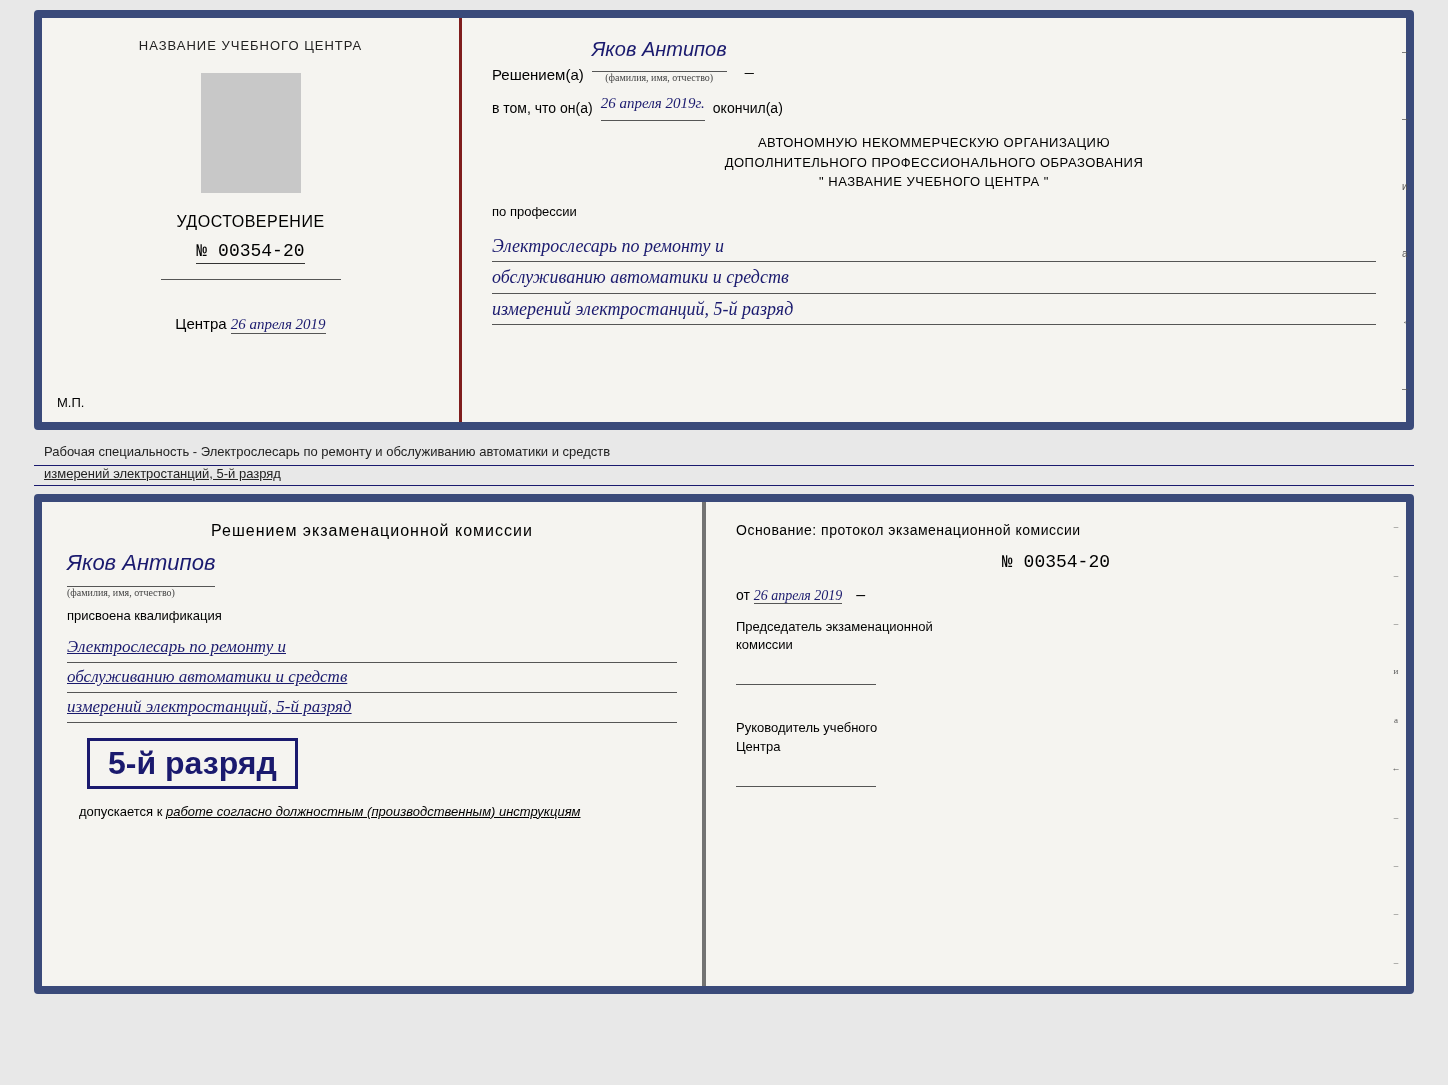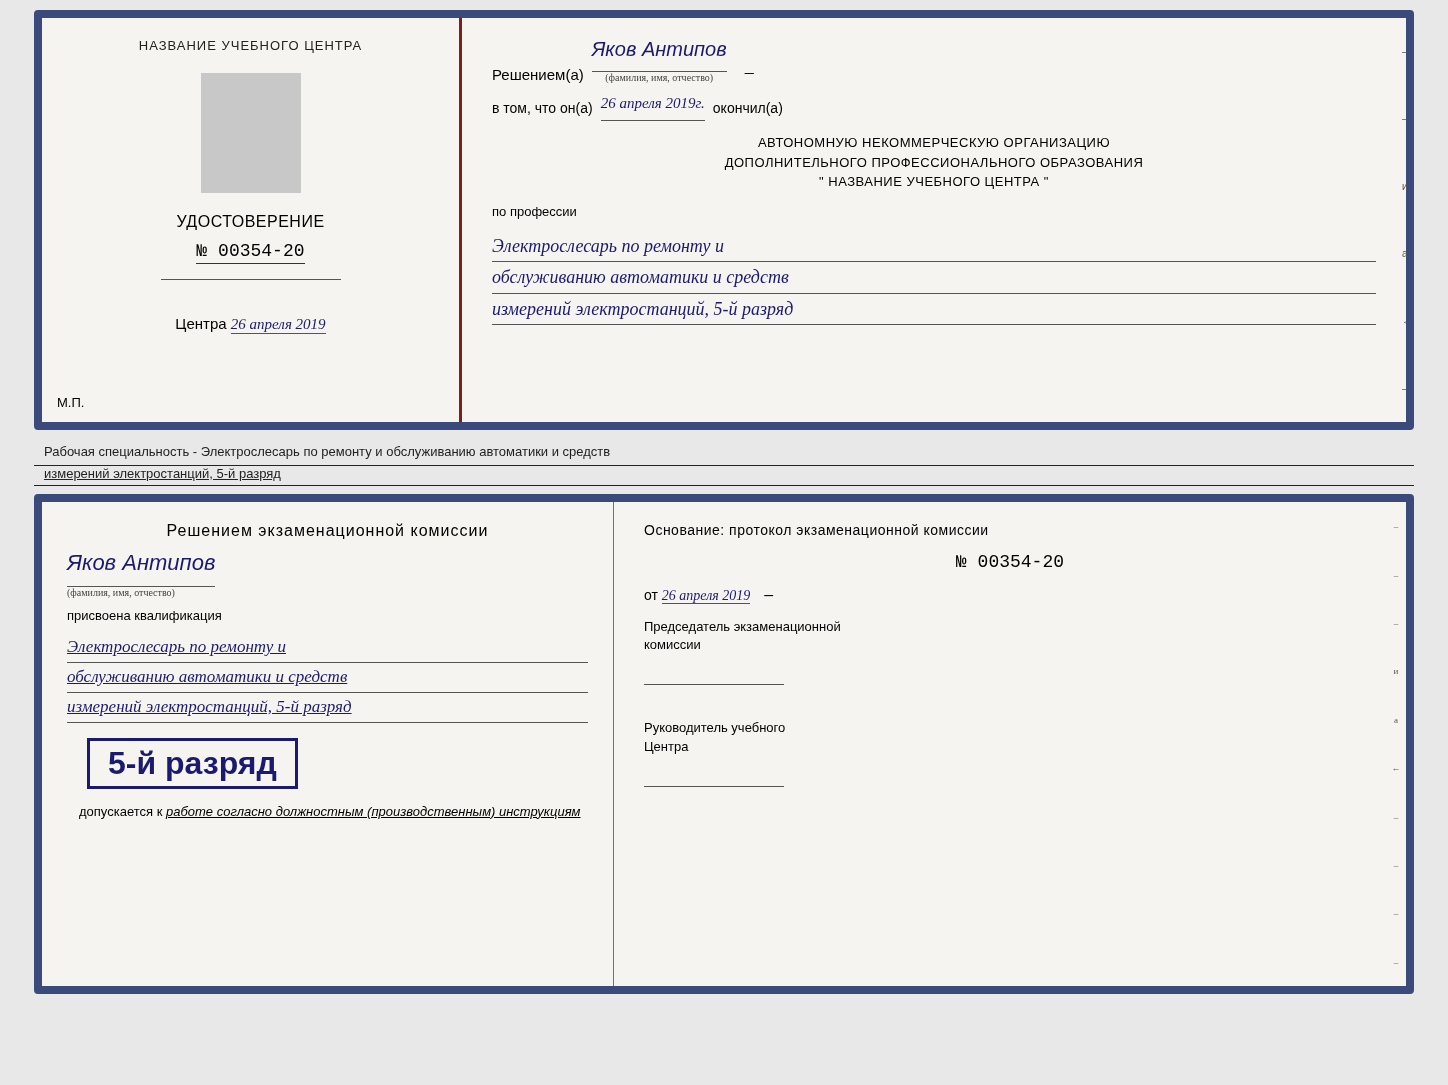--- a/index.html
+++ b/index.html
@@ -160,22 +160,22 @@
       color: #222;
       border-bottom: 1px solid #1a1a6e;
     }
 
     
     .bottom-document {
       height: 500px;
     }
 
     .bottom-document .left-panel {
-      width: 572px;
-      border-right: 1px solid #737373;
+      width: 664px;
+      border-right: 4px solid #737373;
       padding: 20px 25px;
       display: flex;
       flex-direction: column;
       gap: 10px;
       position: relative;
     }
 
     .bottom-document .right-panel {
       flex: 1;
       padding: 20px 30px;

